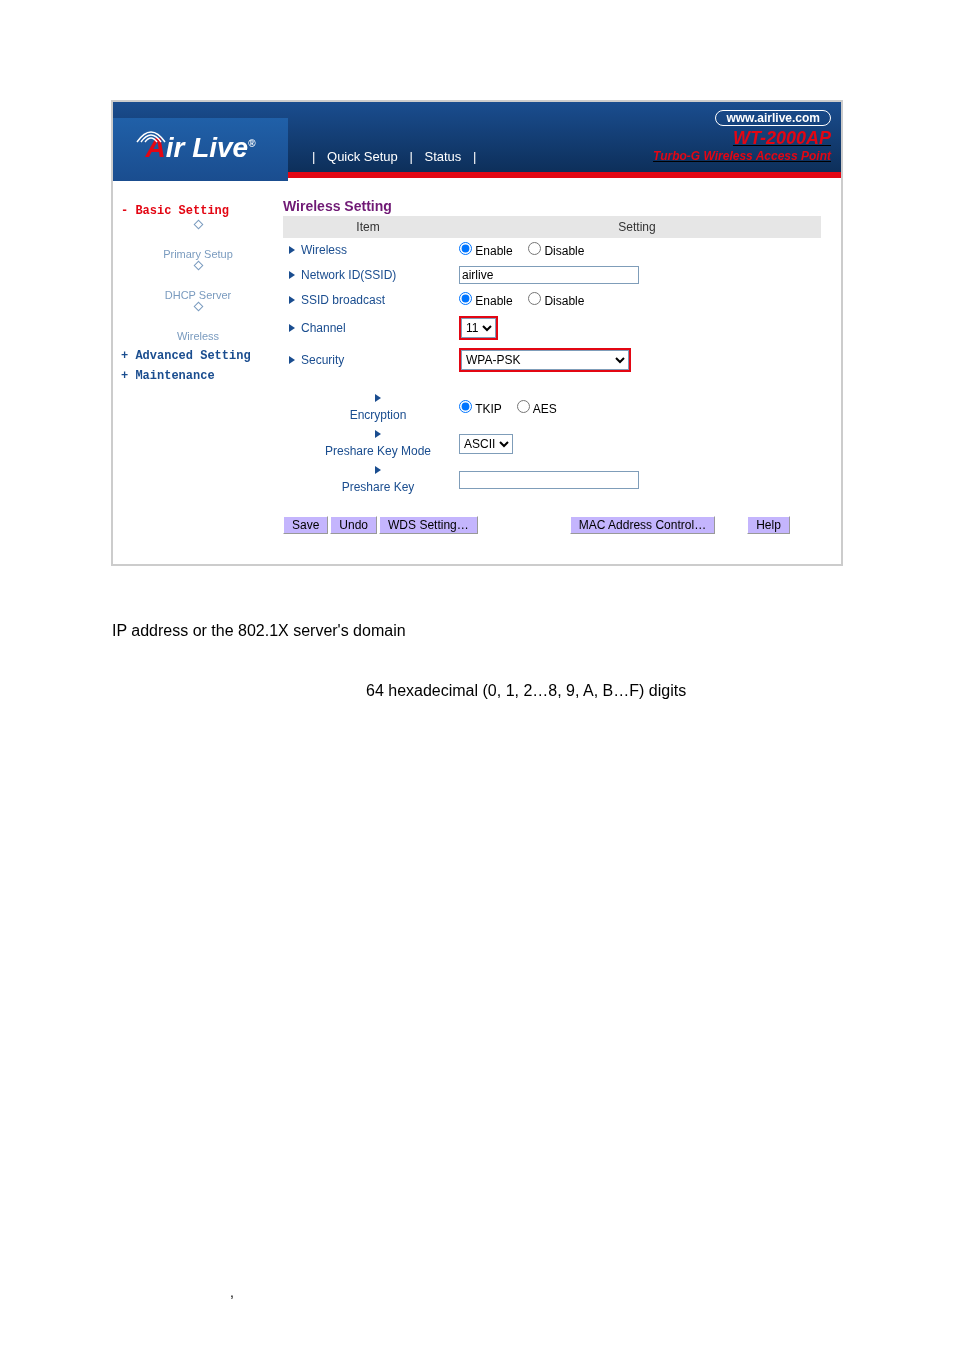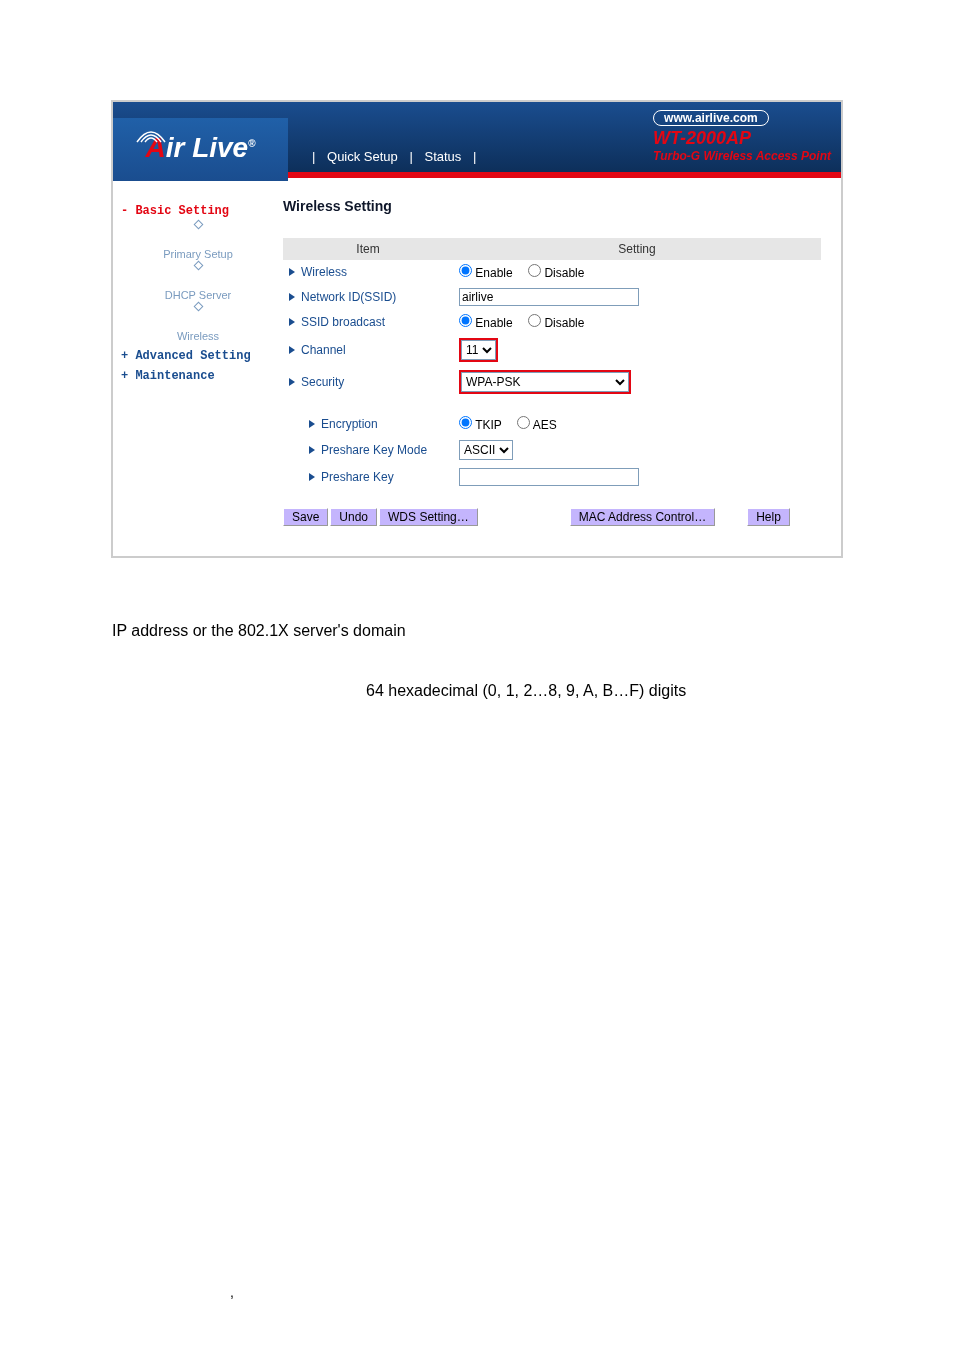--- a/index.html
+++ b/index.html
@@ -59,21 +59,22 @@
     }
     .nav-links {
       color: #fff;
       font-size: 13px;
     }
     .nav-links span { margin: 0 4px; }
     .right-labels {
       position: absolute;
       right: 10px;
       top: 6px;
-      text-align: left;
+      text-align: right;
+      text-decoration: underline;
     }
     .url-pill {
       display: inline-block;
       border: 1px solid #fff;
       border-radius: 10px;
       padding: 0 10px;
       color: #fff;
       font-size: 12px;
       font-weight: bold;
     }
@@ -125,24 +126,24 @@
       width: 7px; height: 7px;
       border: 1px solid #7a9bbf;
       transform: rotate(45deg);
       display: inline-block;
     }
     .main {
       flex: 1;
       padding: 20px 20px 30px 10px;
     }
     .section-title {
-      color: #0f172a;
+      color: #701a75;
       font-weight: bold;
       font-size: 14px;
-      margin-bottom: 24px;
+      margin-bottom: 2px;
     }
     table.settings {
       width: 100%;
       border-collapse: collapse;
       font-size: 12px;
     }
     table.settings th {
       background: #e6e6e6;
       color: #333;
       font-weight: normal;
@@ -189,21 +190,21 @@
       border: 2px solid #e30613;
       display: inline-block;
       padding: 0;
     }
     .red-box-sec {
       border: 2px solid #e30613;
       display: inline-block;
       padding: 0;
     }
     .spacer-row td { height: 14px; }
-    .indent { padding-left: 20px; }
+    .indent { padding-left: 20px; flex-direction: column; }
     .btn {
       font-size: 12px;
       padding: 1px 8px;
       background: #c4b5fd;
       border: 1px solid #999;
       border-top-color: #fff;
       border-left-color: #fff;
       cursor: pointer;
       font-family: Arial, sans-serif;
     }

